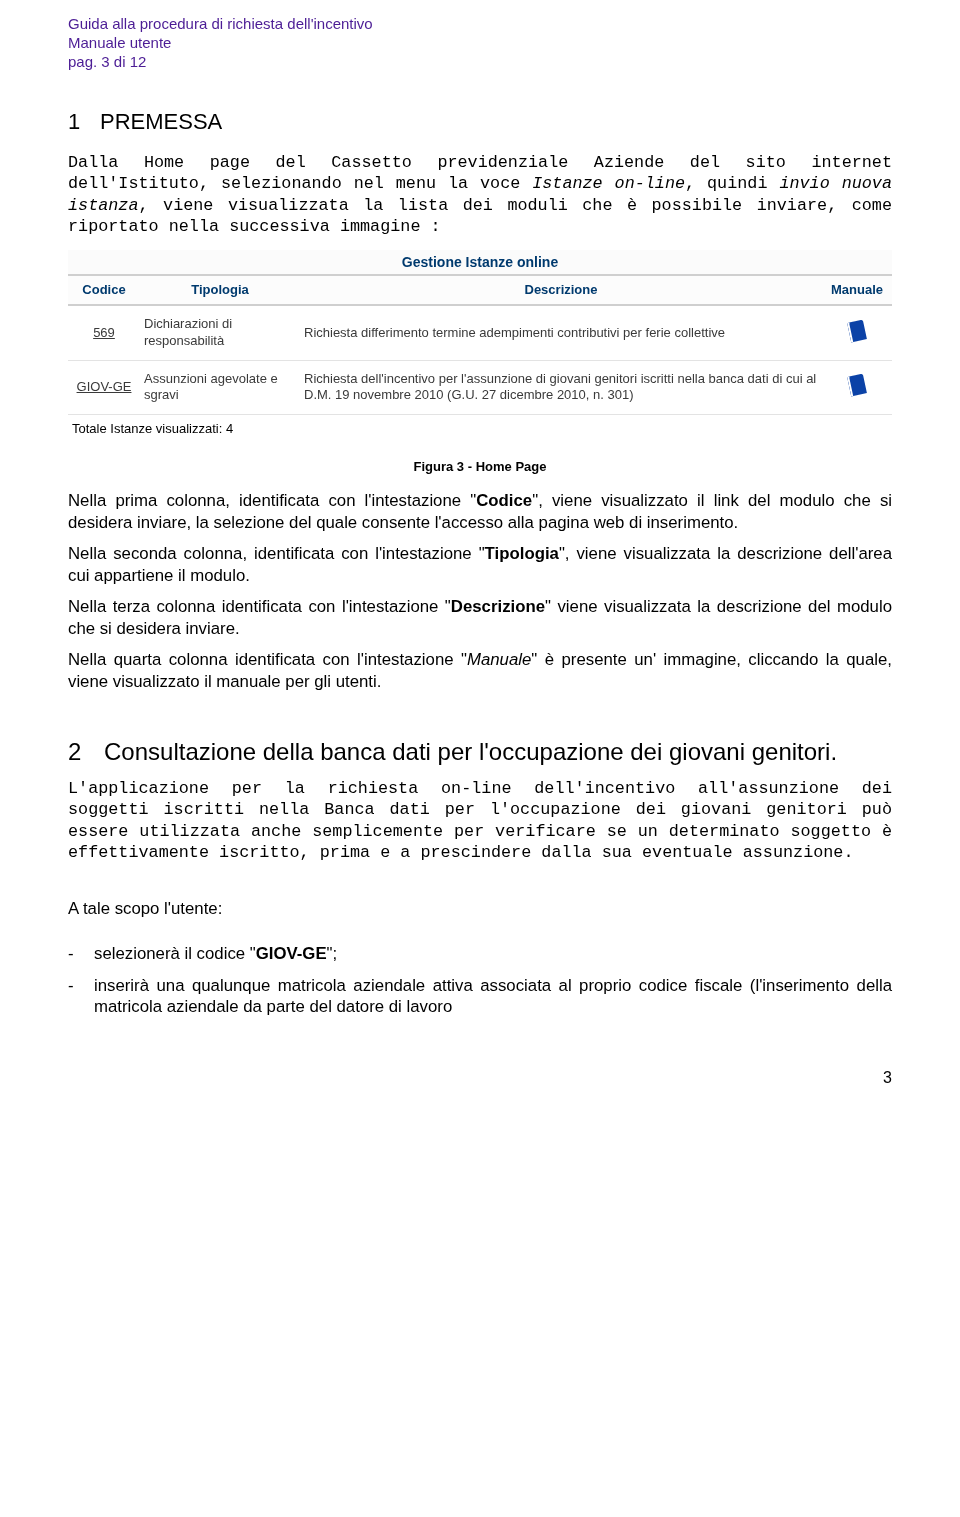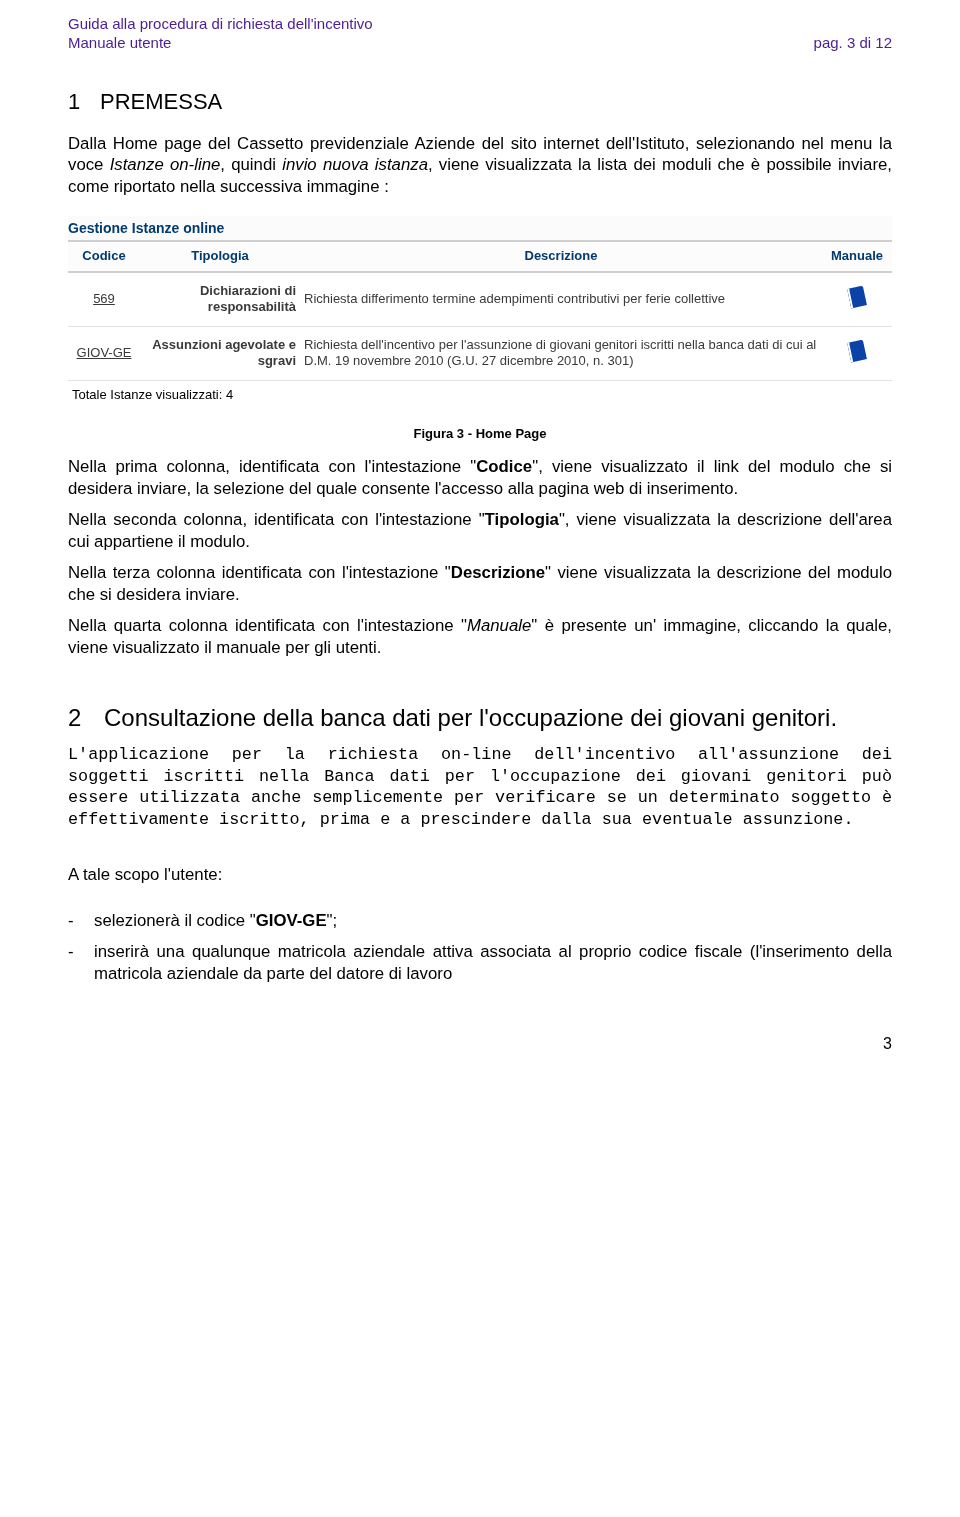--- a/index.html
+++ b/index.html
@@ -13,42 +13,44 @@
     line-height: 1.28;
   }
   .doc-header {
     font-size: 15px;
     color: #4c1d95;
     margin-bottom: 36px;
   }
   .doc-header .row2 {
     display: flex;
     justify-content: space-between;
+    flex-direction: column;
   }
   h1.section-title {
     font-size: 22px;
     font-weight: normal;
     margin-bottom: 16px;
     display: flex;
   }
   h1.section-title .num {
     width: 32px;
     flex: none;
   }
   .intro-para, .body-para, .list-item {
     text-align: justify;
   }
-  .intro-para { margin-bottom: 19px; }
+  .intro-para { margin-bottom: 12px; font-family: Liberation Mono, monospace; }
   .body-para { margin-top: 10px; }
   .body-para b { font-weight: bold; }
   .screenshot {
     margin: 0;
     border-top: none;
   }
   .panel-title {
+    text-align: center;
     font-weight: bold;
     color: #003a6e;
     font-size: 14px;
     border-bottom: 1px solid #cfcfcf;
     padding: 4px 0 2px 0;
     background: #fbfbfb;
   }
   table.gestione {
     width: 100%;
     border-collapse: collapse;
@@ -68,21 +70,21 @@
     padding: 10px 4px;
     color: #3a3a3a;
     text-align: left;
     border-bottom: 1px solid #e3e3e3;
     vertical-align: middle;
   }
   table.gestione td.code {
     text-align: center;
     text-decoration: underline;
   }
-  table.gestione td.tipologia { text-align: right; font-weight: bold; }
+  table.gestione td.tipologia { text-align: left; }
   table.gestione td.manualcol { text-align: center; }
   .manual-icon {
     display: inline-block;
     background: #0b42a7;
     height: 20px;
     width: 16px;
     border-radius: 2px 2px 0 0;
     position: relative;
     transform: rotate(-12deg);
     box-shadow: inset 2px 0 0 #fff;

